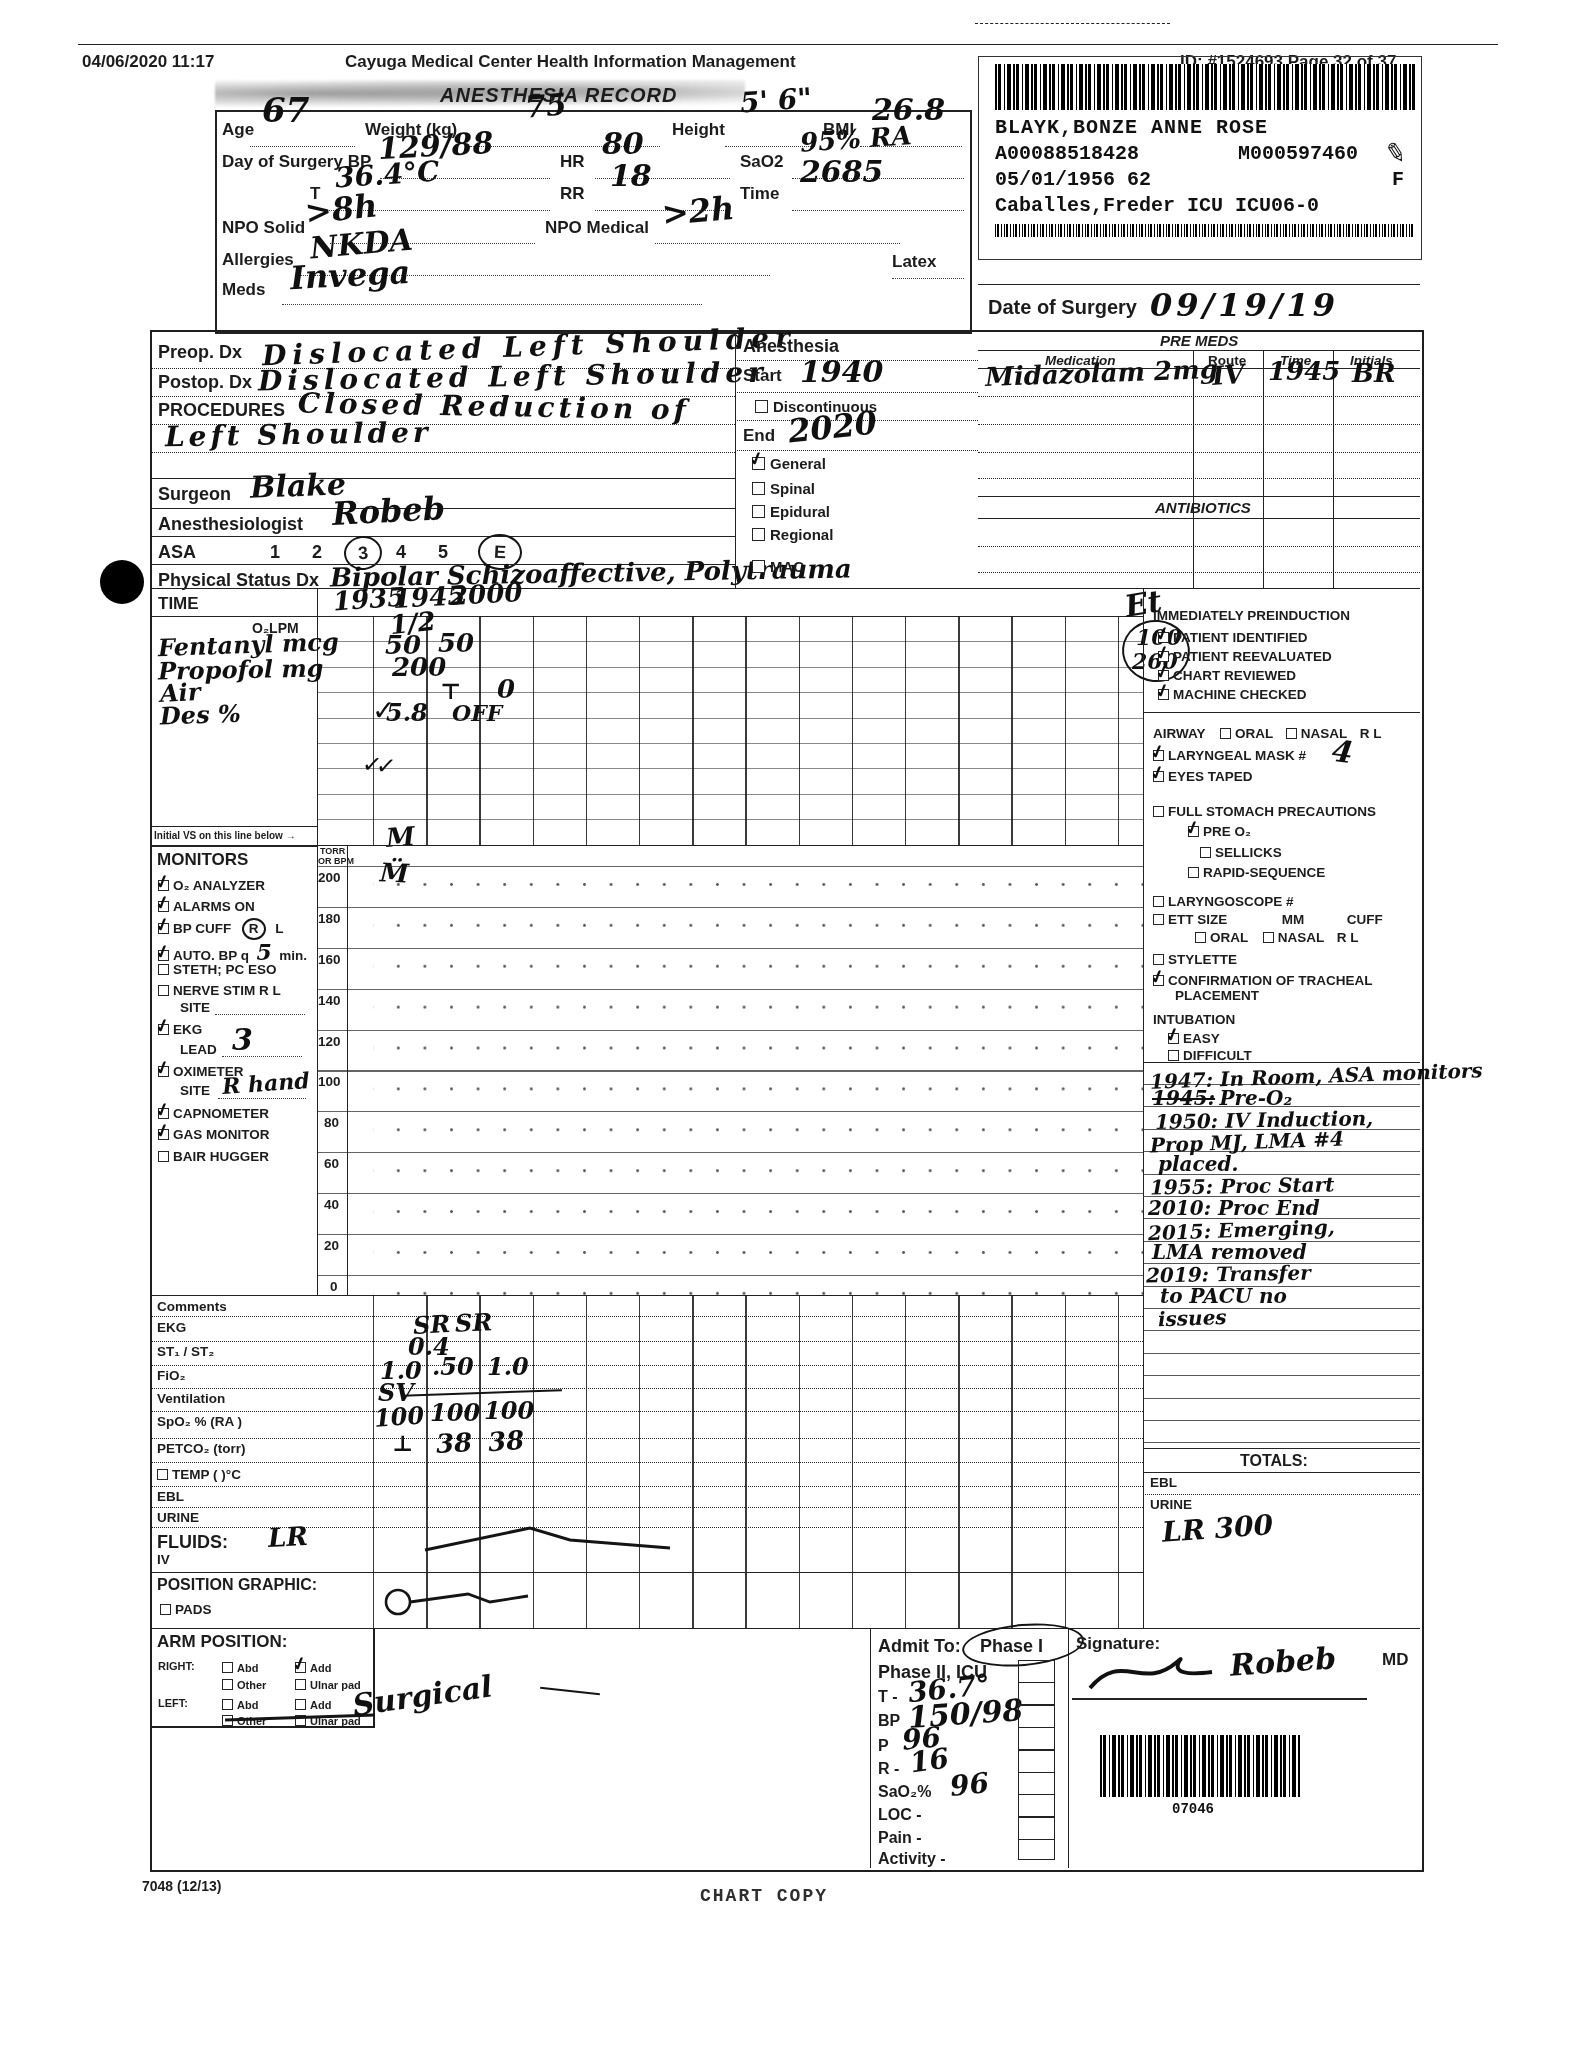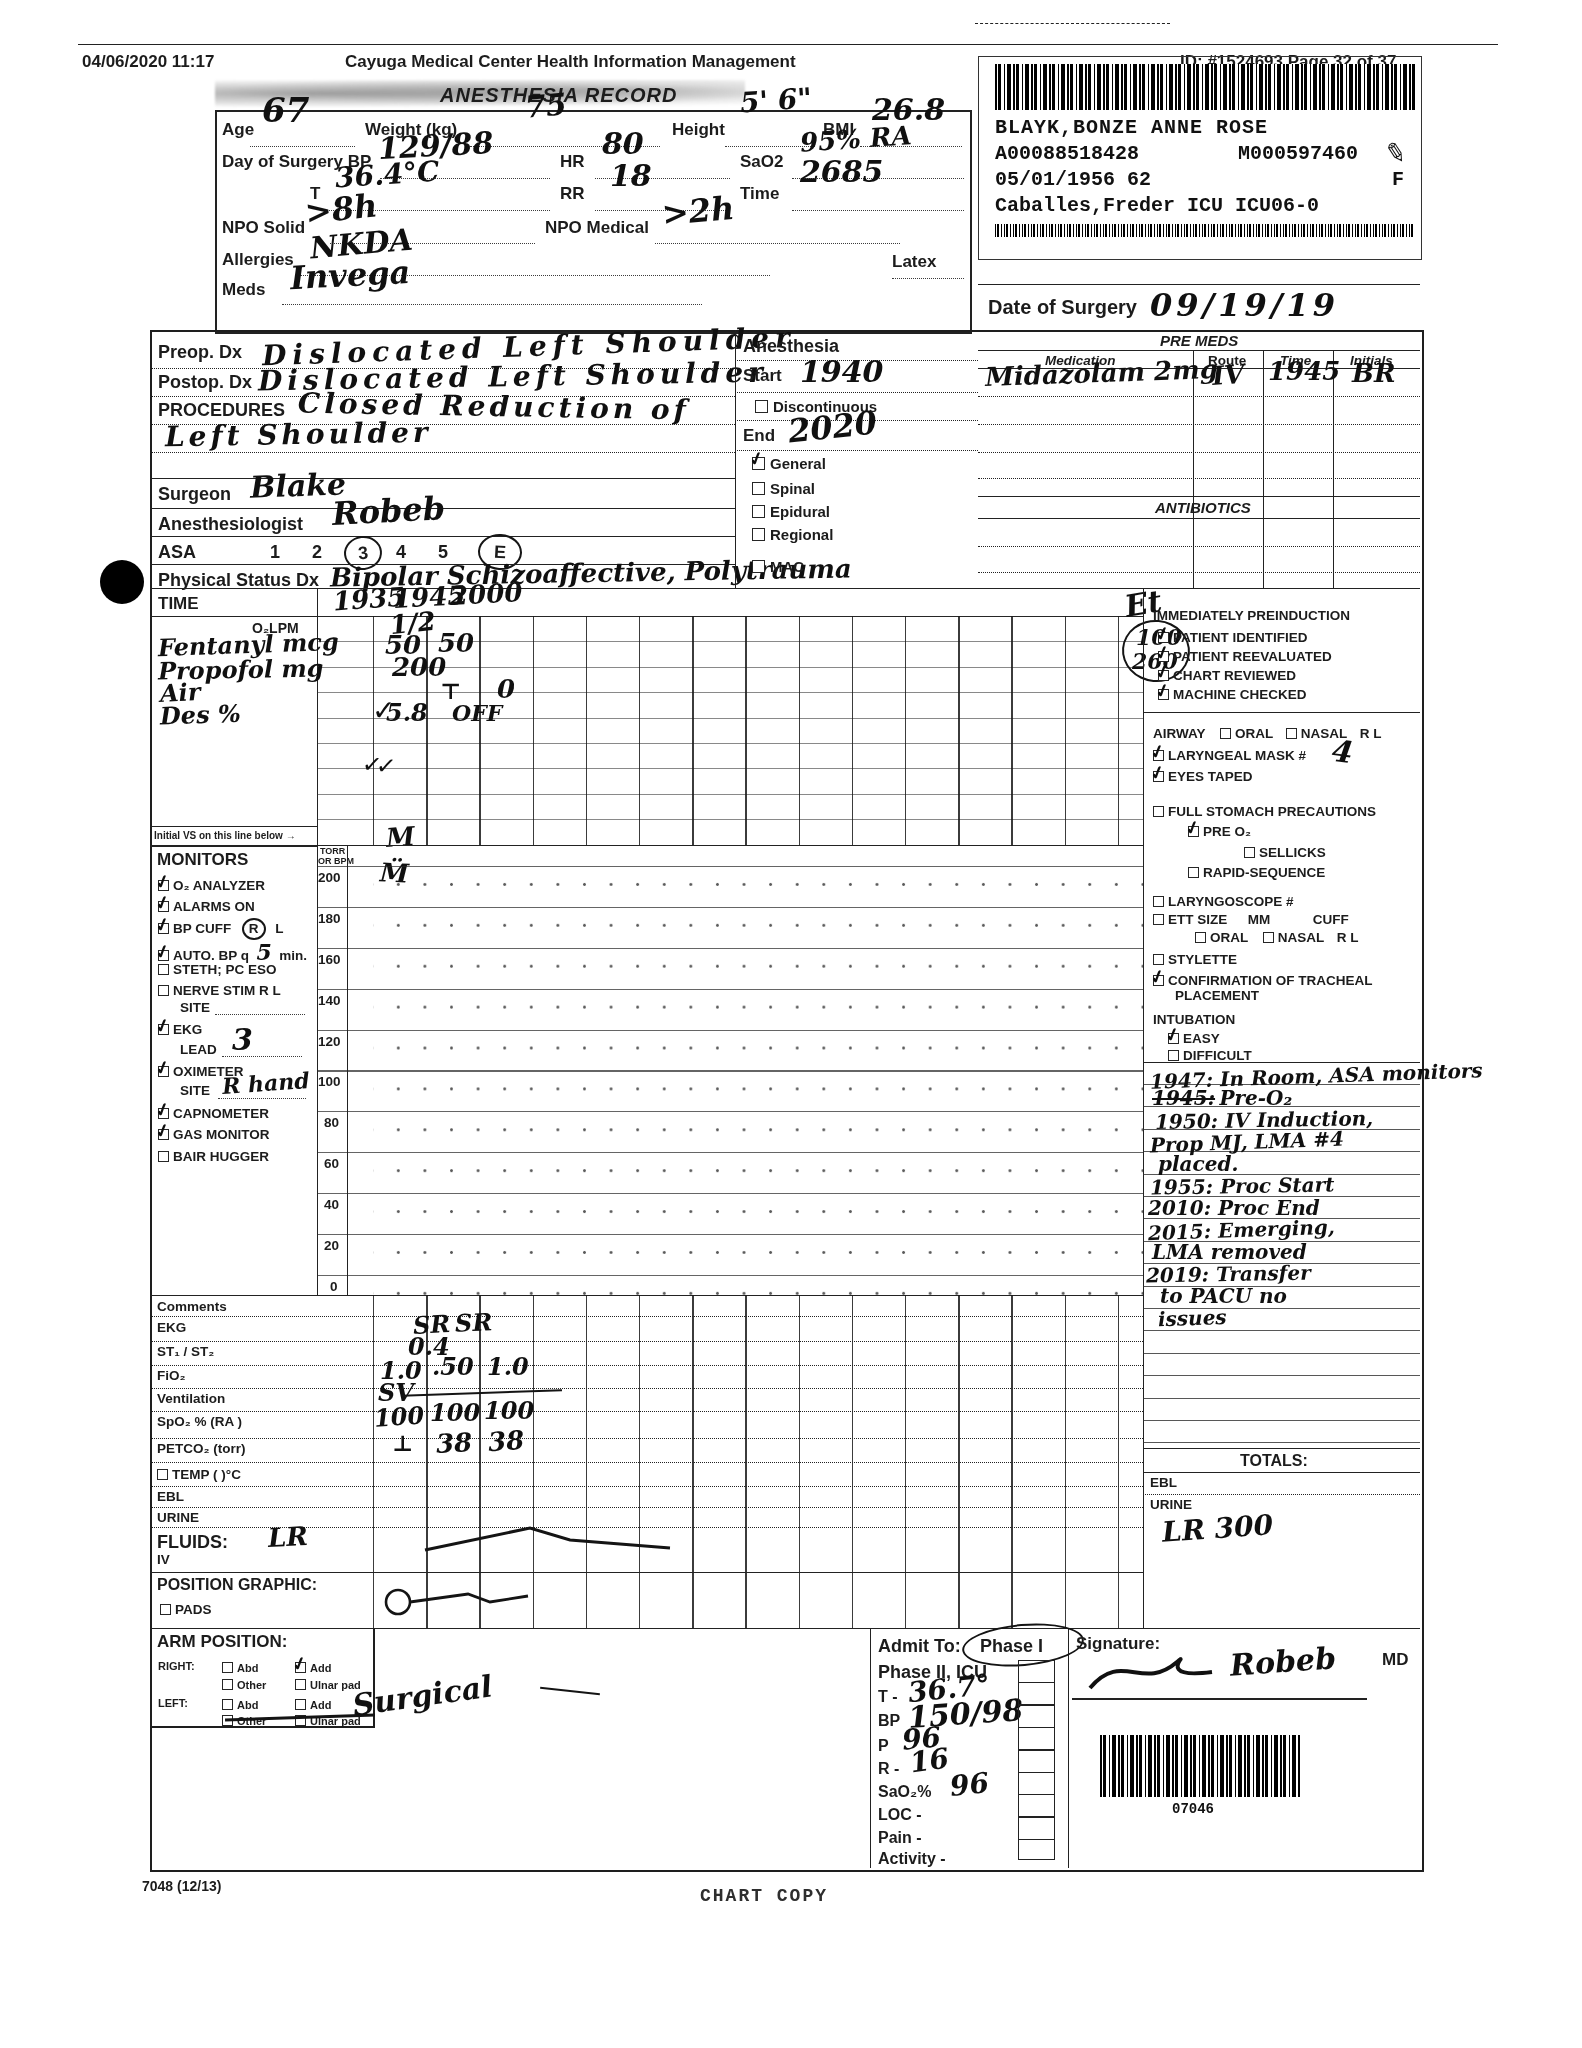--- a/index.html
+++ b/index.html
@@ -300,26 +300,26 @@
   <span class="a" style="left:1153px;top:724px"><span class="pr b f13">AIRWAY</span>
     <i class="cb sm" style="margin-left:10px"></i><span class="pr b f13">ORAL</span>
     <i class="cb sm" style="margin-left:8px"></i><span class="pr b f13">NASAL</span>
     <span class="pr b f13" style="margin-left:8px">R L</span></span>
   <span class="a" style="left:1153px;top:746px"><i class="cb sm ck"></i><span class="pr b f13">LARYNGEAL MASK #</span></span>
   <span class="a hw f30" style="left:1332px;top:734px;transform:rotate(8deg)">4</span>
   <span class="a" style="left:1153px;top:767px"><i class="cb sm ck"></i><span class="pr b f13">EYES TAPED</span></span>
 
   <span class="a" style="left:1153px;top:802px"><i class="cb sm"></i><span class="pr b f13">FULL STOMACH PRECAUTIONS</span></span>
   <span class="a" style="left:1188px;top:822px"><i class="cb sm ck"></i><span class="pr b f13">PRE O₂</span></span>
-  <span class="a" style="left:1244px;top:843px"><i class="cb sm"></i><span class="pr b f13">SELLICKS</span></span>
+  <span class="a" style="left:1200px;top:843px"><i class="cb sm"></i><span class="pr b f13">SELLICKS</span></span>
   <span class="a" style="left:1188px;top:863px"><i class="cb sm"></i><span class="pr b f13">RAPID-SEQUENCE</span></span>
 
   <span class="a" style="left:1153px;top:892px"><i class="cb sm"></i><span class="pr b f13">LARYNGOSCOPE #</span></span>
   <span class="a" style="left:1153px;top:910px"><i class="cb sm"></i><span class="pr b f13">ETT SIZE</span>
-    <span class="pr b f13" style="margin-left:16px">MM</span>
+    <span class="pr b f13" style="margin-left:50px">MM</span>
     <span class="pr b f13" style="margin-left:38px">CUFF</span></span>
   <span class="a" style="left:1195px;top:928px"><i class="cb sm"></i><span class="pr b f13">ORAL</span>
     <i class="cb sm" style="margin-left:10px"></i><span class="pr b f13">NASAL</span>
     <span class="pr b f13" style="margin-left:8px">R  L</span></span>
 
   <span class="a" style="left:1153px;top:950px"><i class="cb sm"></i><span class="pr b f13">STYLETTE</span></span>
   <span class="a" style="left:1153px;top:971px"><i class="cb sm ck"></i><span class="pr b f13">CONFIRMATION OF TRACHEAL</span></span>
   <span class="a pr b f13" style="left:1175px;top:988px">PLACEMENT</span>
 
   <span class="a pr b f13" style="left:1153px;top:1012px">INTUBATION</span>

